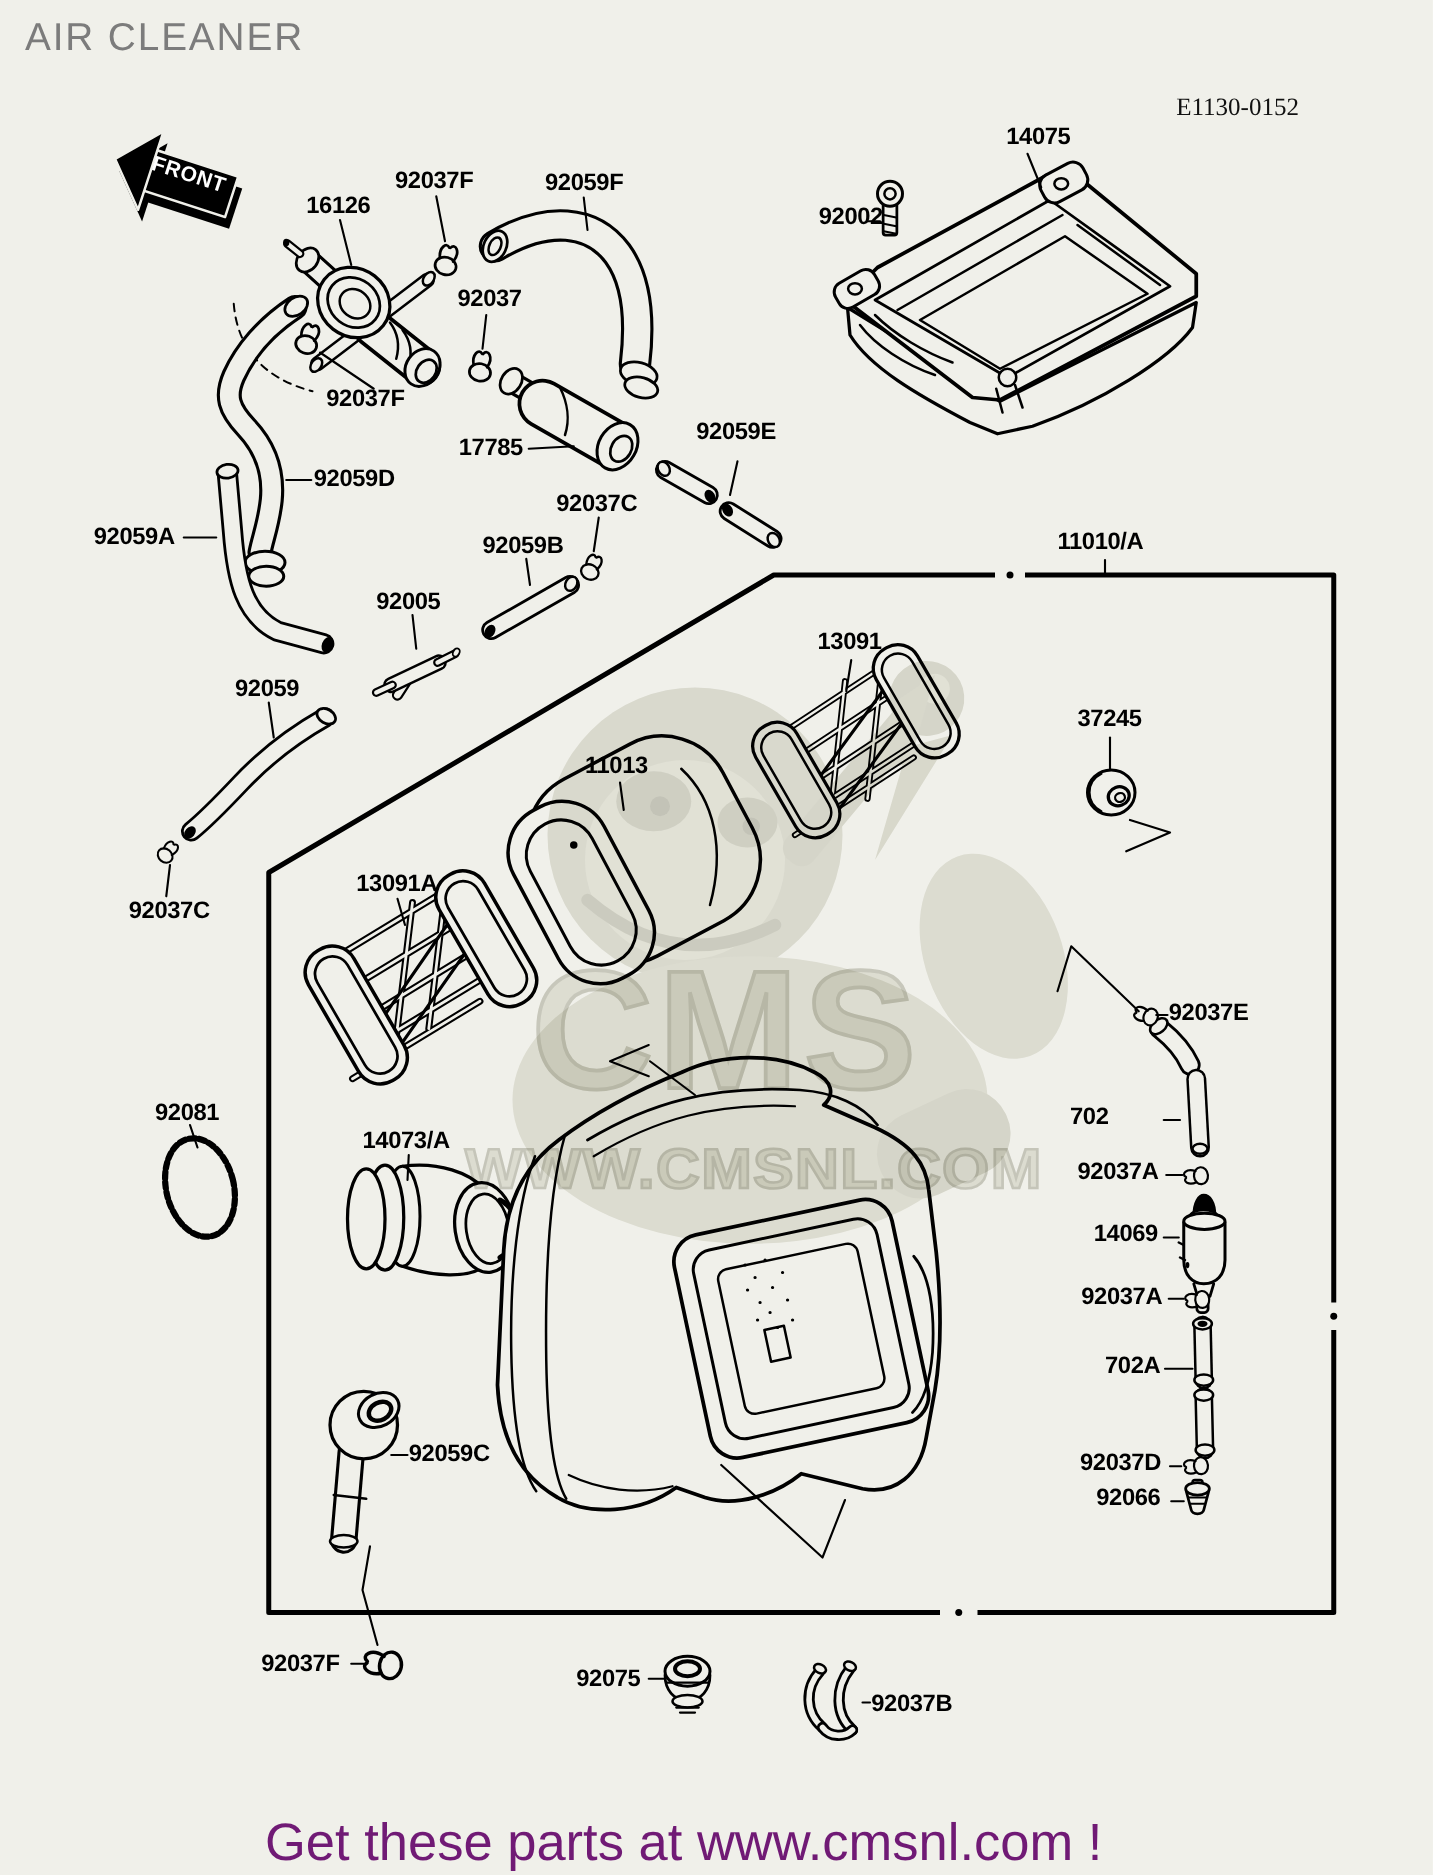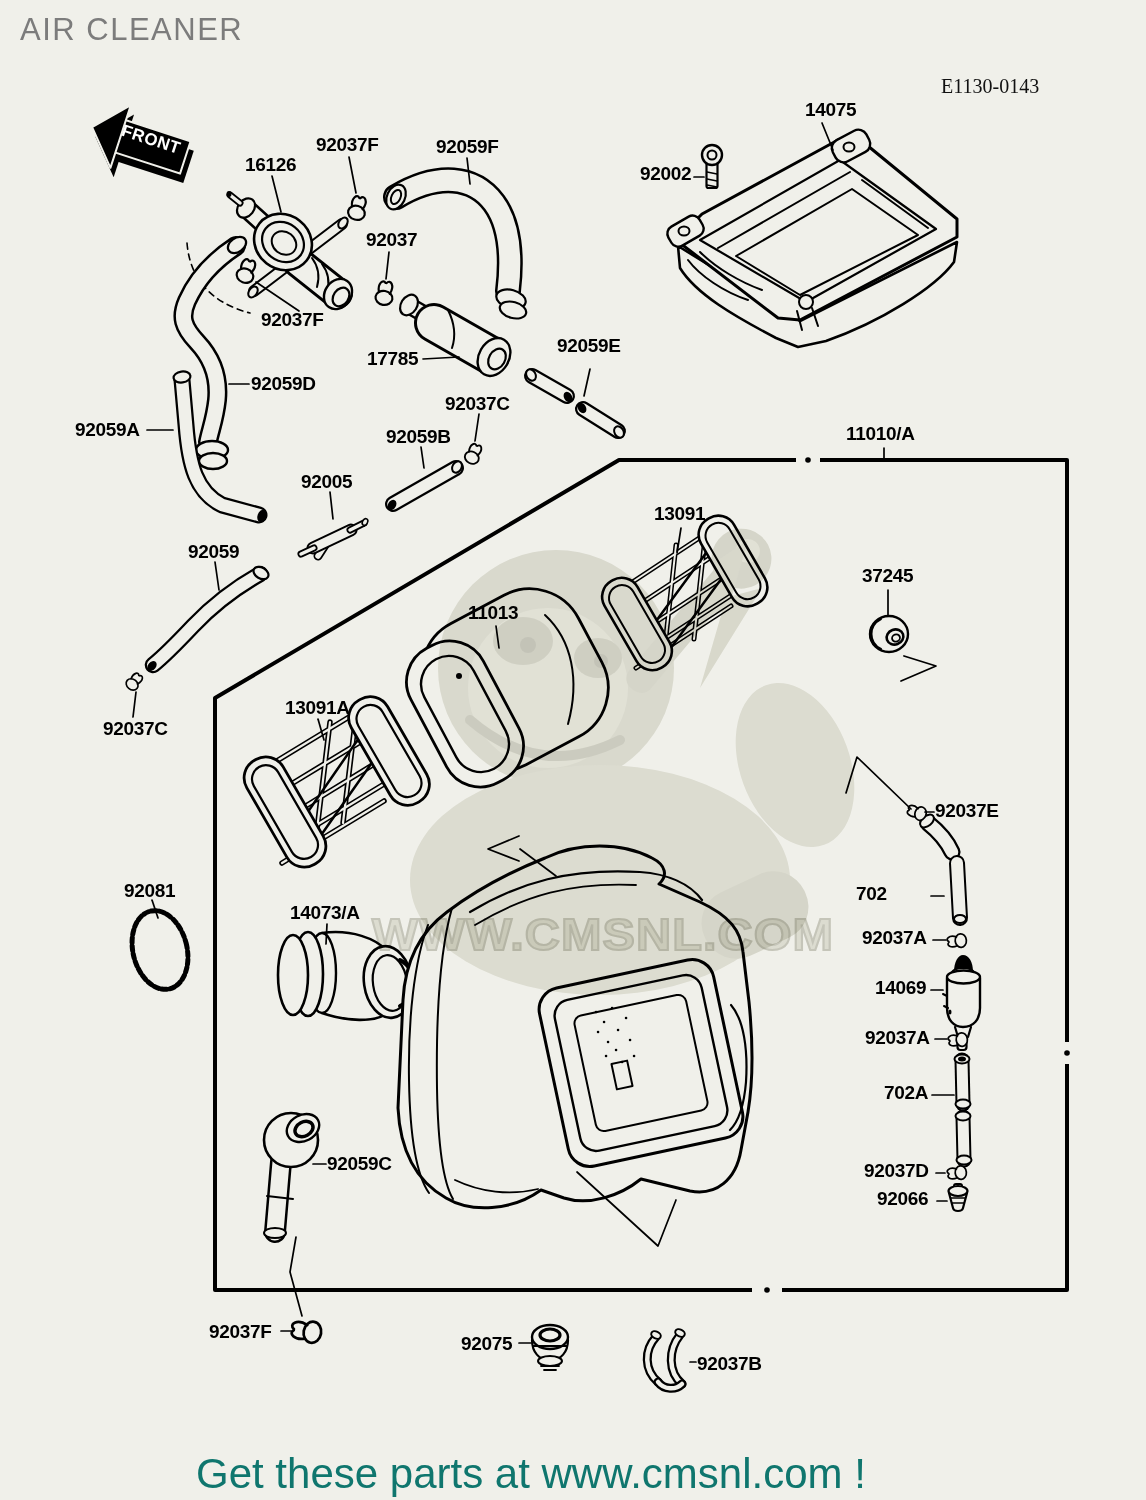--- a/index.html
+++ b/index.html
@@ -4,22 +4,22 @@
 <style>
   html,body{margin:0;padding:0;background:#f0f0ea;}
   #stage{position:relative;width:1146px;height:1500px;background:#f0f0ea;overflow:hidden;
          font-family:"Liberation Sans",sans-serif;border-radius:19px;}
   #art{position:absolute;left:0;top:0;}
   .lbl{position:absolute;font:700 19px/1.05 "Liberation Sans",sans-serif;letter-spacing:-0.3px;
        color:#000;white-space:nowrap;}
   .title{position:absolute;left:20px;top:12px;font:400 31px "Liberation Sans",sans-serif;
          color:#7c7c7c;letter-spacing:1.5px;white-space:nowrap;}
   .ecode{position:absolute;left:941px;top:75px;font:400 20px "Liberation Serif",serif;color:#111;}
-  .footer{position:absolute;left:196px;top:1450px;font:400 42px "Liberation Sans",sans-serif;
-          color:#0f766e;white-space:nowrap;}
+  .footer{position:absolute;left:212px;top:1450px;font:400 42px "Liberation Sans",sans-serif;
+          color:#701a75;white-space:nowrap;}
   .front{position:absolute;left:112px;top:130px;width:78px;text-align:center;
          font:700 17px "Liberation Sans",sans-serif;color:#fff;transform:rotate(18deg);
          letter-spacing:.5px;}
   .wm-cms{position:absolute;left:425px;top:756px;font:700 135px/1 "Liberation Sans",sans-serif;
           color:#ebebe4;-webkit-text-stroke:3px #d4d4cc;letter-spacing:4px;
           mix-blend-mode:multiply;}
   .wm-url{position:absolute;left:372px;top:912px;font:700 45px/1 "Liberation Sans",sans-serif;
           color:#eaeae3;-webkit-text-stroke:2px #d2d2ca;transform:scaleX(1.08);
           transform-origin:left center;letter-spacing:1px;mix-blend-mode:multiply;}
   svg .o{stroke:#000;fill:none;}
@@ -425,23 +425,24 @@
     <polygon points="718,560 748,540 732,596 762,588 700,688 722,612 694,618" fill="#e6e6de"></polygon>
     <ellipse cx="600" cy="880" rx="190" ry="115" fill="#eaeae3"></ellipse>
     <g transform="rotate(-25 755 915)">
       <rect x="700" y="880" width="110" height="70" rx="34" fill="#e3e3db"></rect>
     </g>
     <ellipse cx="795" cy="765" rx="55" ry="85" fill="#eaeae3" transform="rotate(-20 795 765)"></ellipse>
   </g>
 </svg>
 
   <div class="title">AIR CLEANER</div>
-  <div class="ecode">E1130-0143</div>
+  <div class="ecode">E1130-0152</div>
   <div class="front">FRONT</div>
 
+  <div class="wm-cms">CMS</div>
   <div class="wm-url">WWW.CMSNL.COM</div>
 
   <div class="lbl" style="left:245px;top:155px">16126</div>
   <div class="lbl" style="left:316px;top:135px">92037F</div>
   <div class="lbl" style="left:436px;top:137px">92059F</div>
   <div class="lbl" style="left:366px;top:230px">92037</div>
   <div class="lbl" style="left:261px;top:310px">92037F</div>
   <div class="lbl" style="left:367px;top:349px">17785</div>
   <div class="lbl" style="left:557px;top:336px">92059E</div>
   <div class="lbl" style="left:251px;top:374px">92059D</div>
@@ -452,21 +453,21 @@
   <div class="lbl" style="left:188px;top:542px">92059</div>
   <div class="lbl" style="left:103px;top:719px">92037C</div>
   <div class="lbl" style="left:285px;top:698px">13091A</div>
   <div class="lbl" style="left:124px;top:881px">92081</div>
   <div class="lbl" style="left:290px;top:903px">14073/A</div>
   <div class="lbl" style="left:327px;top:1154px">92059C</div>
   <div class="lbl" style="left:209px;top:1322px">92037F</div>
   <div class="lbl" style="left:461px;top:1334px">92075</div>
   <div class="lbl" style="left:697px;top:1354px">92037B</div>
   <div class="lbl" style="left:805px;top:100px">14075</div>
-  <div class="lbl" style="left:640px;top:164px">92002</div>
+  <div class="lbl" style="left:655px;top:164px">92002</div>
   <div class="lbl" style="left:846px;top:424px">11010/A</div>
   <div class="lbl" style="left:654px;top:504px">13091</div>
   <div class="lbl" style="left:468px;top:603px">11013</div>
   <div class="lbl" style="left:862px;top:566px">37245</div>
   <div class="lbl" style="left:935px;top:801px">92037E</div>
   <div class="lbl" style="left:856px;top:884px">702</div>
   <div class="lbl" style="left:862px;top:928px">92037A</div>
   <div class="lbl" style="left:875px;top:978px">14069</div>
   <div class="lbl" style="left:865px;top:1028px">92037A</div>
   <div class="lbl" style="left:884px;top:1083px">702A</div>

